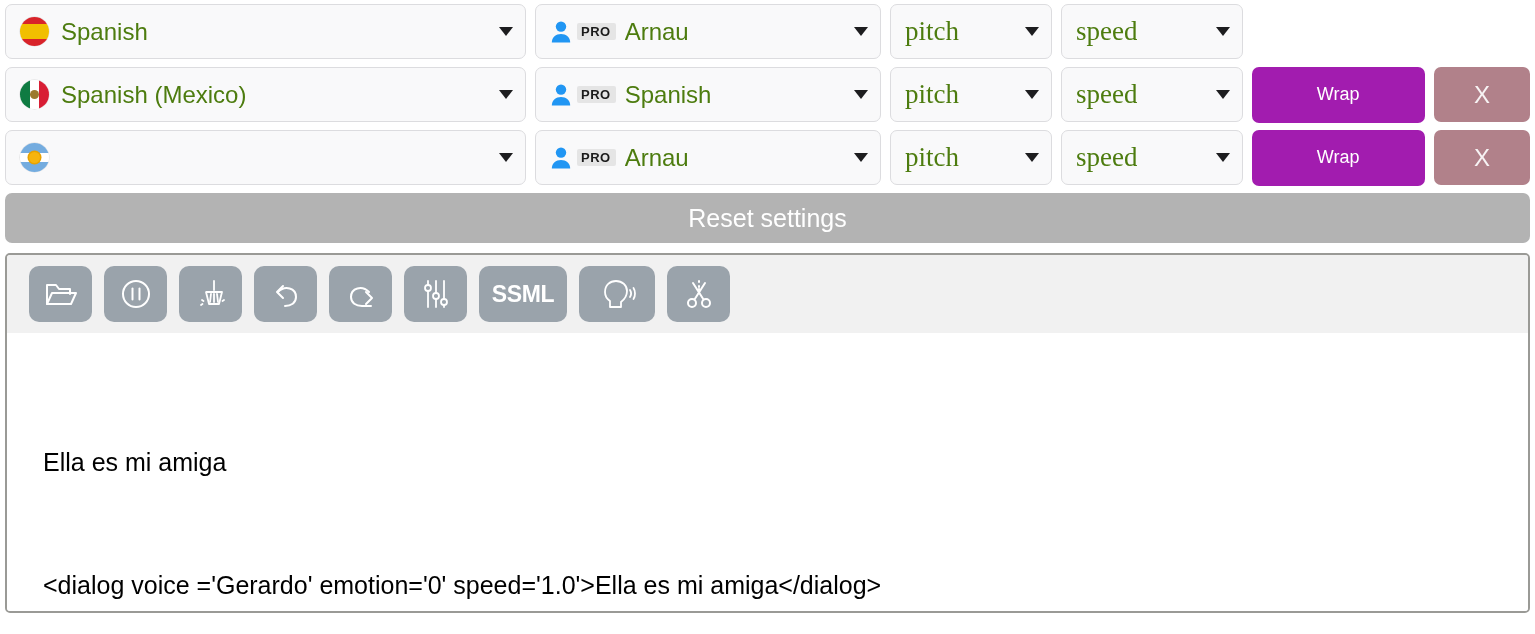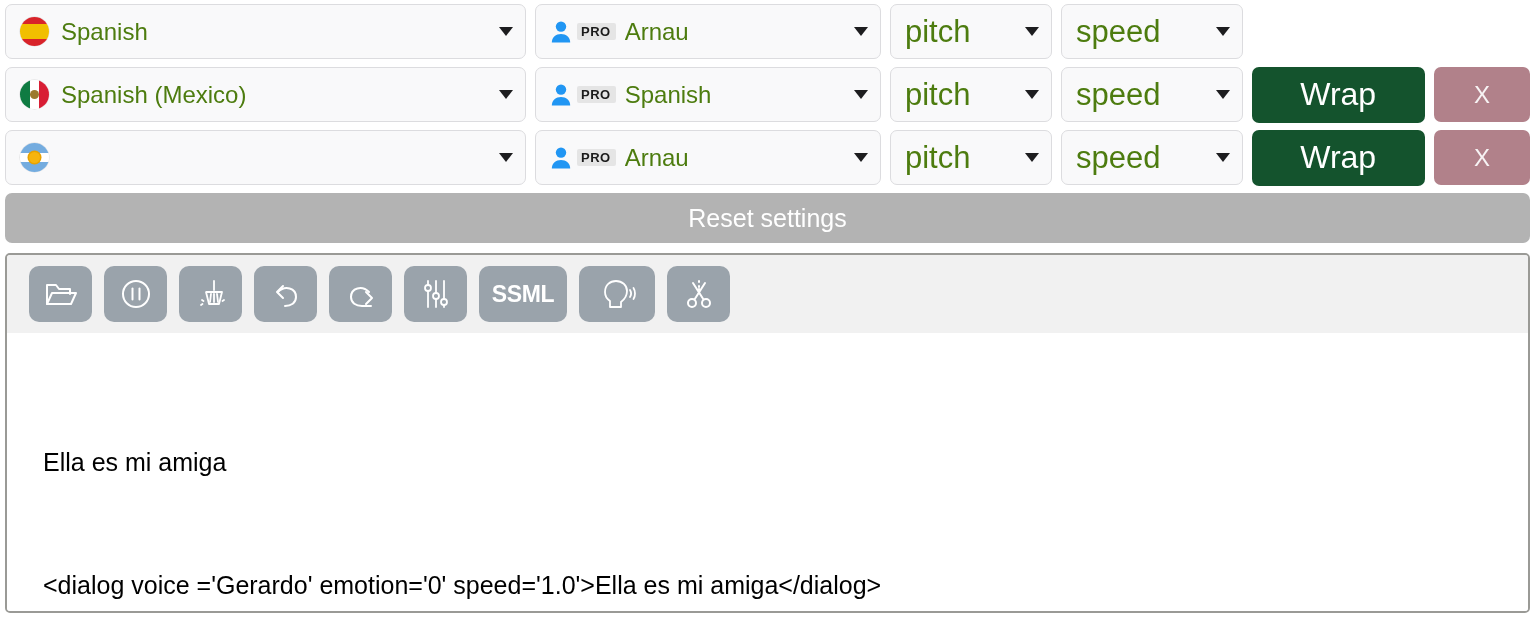--- a/index.html
+++ b/index.html
@@ -49,21 +49,21 @@
     white-space: nowrap;
     overflow: hidden;
   }
 
   .sel-lang { width: 532px; }
   .sel-voice { width: 353px; }
   .sel-pitch { width: 165px; }
   .sel-speed { width: 185px; }
 
   .sel-lang .txt { padding-left: 12px; }
-  .sel-pitch .txt, .sel-speed .txt { font-size: 31px; }
+  .sel-pitch .txt, .sel-speed .txt { font-size: 27px; font-family: Liberation Serif, serif; }
 
   
   .flag {
     width: 29px; height: 29px;
     border-radius: 50%;
     flex: 0 0 auto;
     overflow: hidden;
     position: relative;
     box-shadow: 0 0 0 0.5px rgba(0,0,0,.12);
   }
@@ -106,24 +106,24 @@
     letter-spacing: .5px;
     padding: 2px 5px 1px 4px;
     border-radius: 2px;
     line-height: 1.1;
     font-family: "Liberation Sans", sans-serif;
   }
 
   
   .btn-wrap {
     width: 177px; height: 56px;
-    background: #14532d;
+    background: #a21caf;
     border: none; border-radius: 7px;
     color: #ffffff;
-    font-size: 32px;
+    font-size: 18px;
     font-family: "Liberation Sans", sans-serif;
     cursor: pointer;
   }
   .btn-x {
     width: 98px; height: 55px;
     background: #b1818a;
     border: none; border-radius: 7px;
     color: #f7f3f4;
     font-size: 24px;
     font-family: "Liberation Sans", sans-serif;

